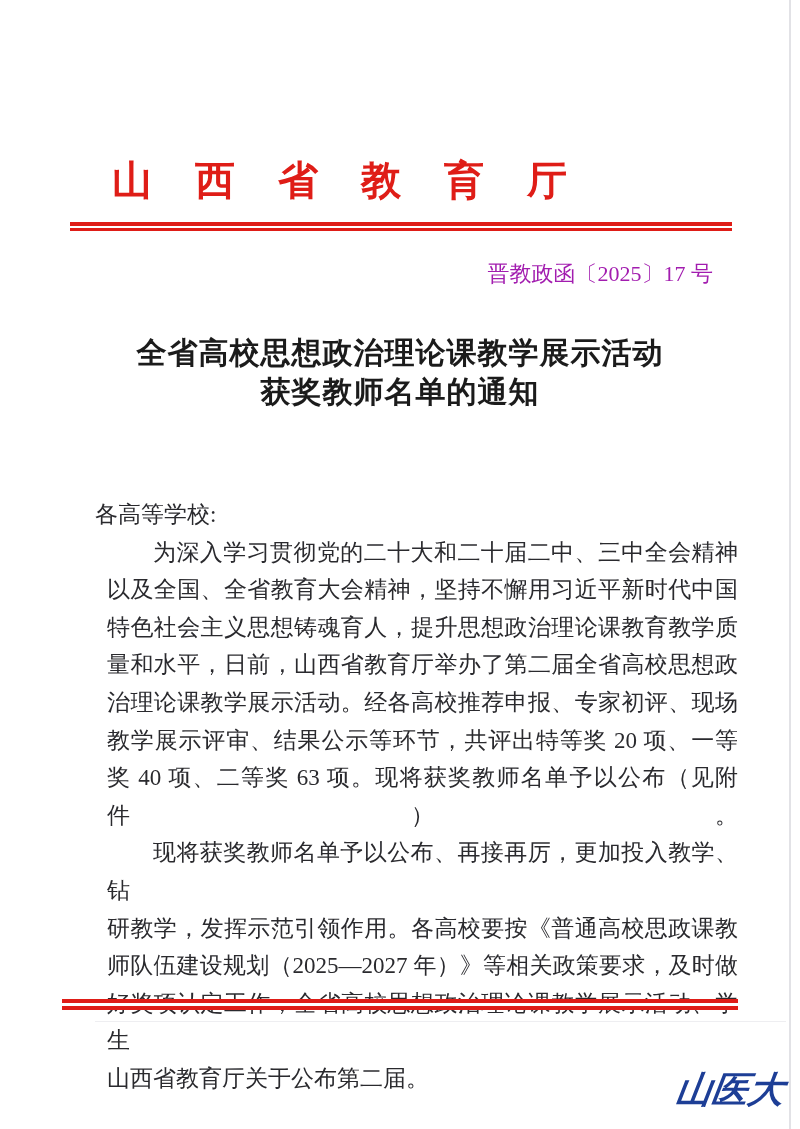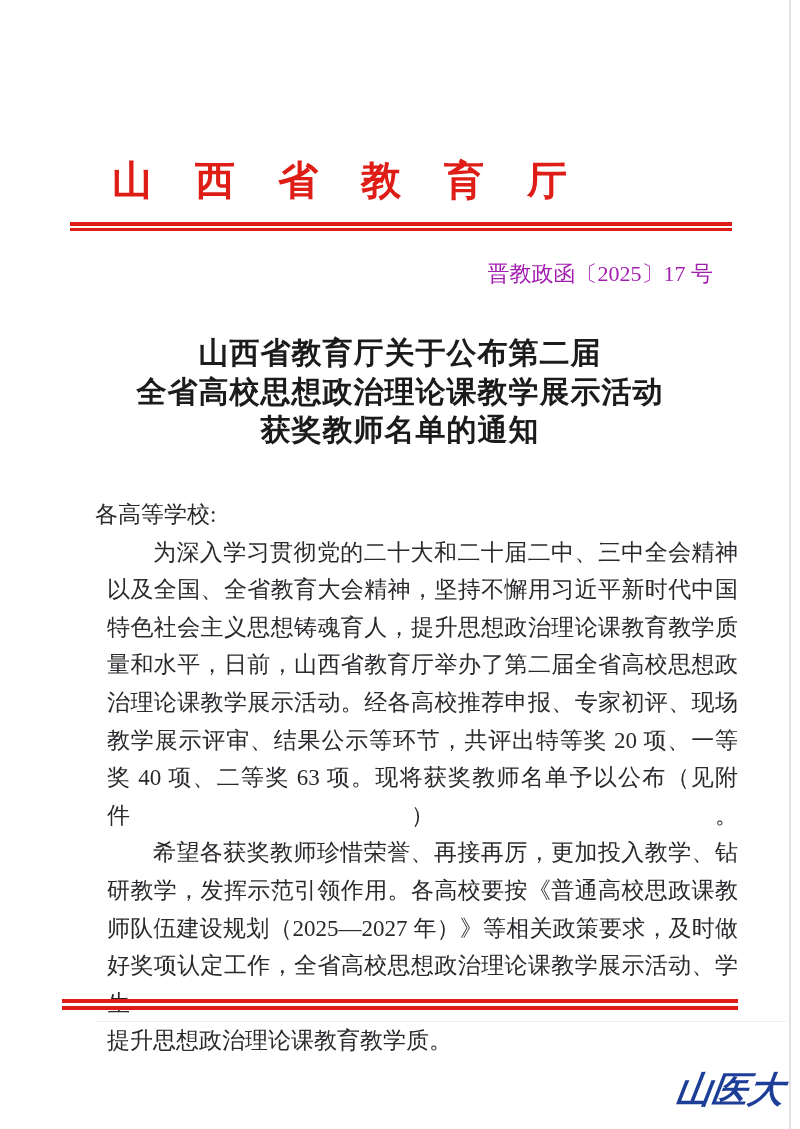--- a/index.html
+++ b/index.html
@@ -103,40 +103,39 @@
   <div class="scan-edge"></div>
   <div class="scan-fold"></div>
 
   <div class="agency">山西省教育厅</div>
 
   <div class="rule rule-top"></div>
 
   <div class="doc-number">晋教政函〔2025〕17 号</div>
 
   <div class="title">
-    <div>山西省教育厅关于公布第二届</div>
     <div>全省高校思想政治理论课教学展示活动</div>
     <div>获奖教师名单的通知</div>
   </div>
 
   <div class="body-text">
     <div class="salutation">各高等学校:</div>
 
     <div class="line indent">为深入学习贯彻党的二十大和二十届二中、三中全会精神</div>
     <div class="line">以及全国、全省教育大会精神，坚持不懈用习近平新时代中国</div>
     <div class="line">特色社会主义思想铸魂育人，提升思想政治理论课教育教学质</div>
     <div class="line">量和水平，日前，山西省教育厅举办了第二届全省高校思想政</div>
     <div class="line">治理论课教学展示活动。经各高校推荐申报、专家初评、现场</div>
     <div class="line">教学展示评审、结果公示等环节，共评出特等奖 20 项、一等</div>
     <div class="line">奖 40 项、二等奖 63 项。现将获奖教师名单予以公布（见附件）。</div>
 
-    <div class="line indent">希望各获奖教师珍惜荣誉、再接再厉，更加投入教学、钻</div>
+    <div class="line indent">现将获奖教师名单予以公布、再接再厉，更加投入教学、钻</div>
     <div class="line">研教学，发挥示范引领作用。各高校要按《普通高校思政课教</div>
     <div class="line">师队伍建设规划（2025—2027 年）》等相关政策要求，及时做</div>
     <div class="line">好奖项认定工作，全省高校思想政治理论课教学展示活动、学生</div>
-    <div class="line short">提升思想政治理论课教育教学质。</div>
+    <div class="line short">山西省教育厅关于公布第二届。</div>
   </div>
 
   <div class="rule rule-bottom"></div>
 
   <div class="logo">山医大</div>
 
 </div>
 
 </body></html>

